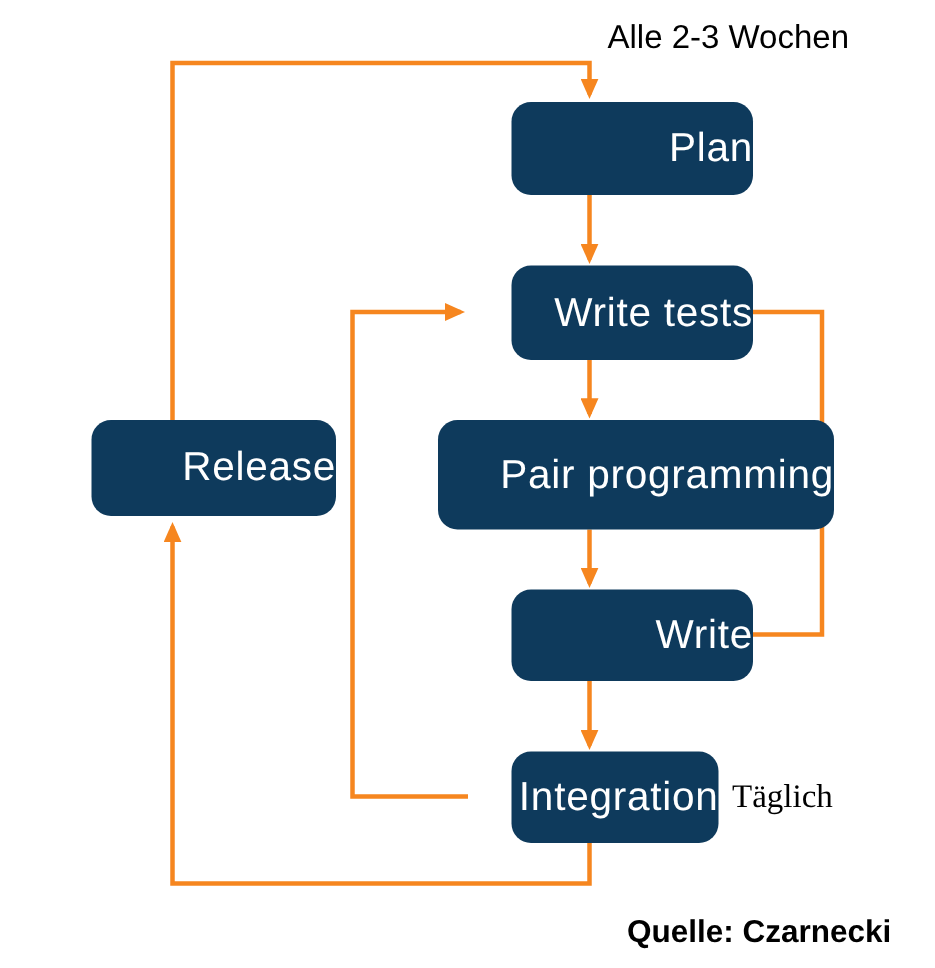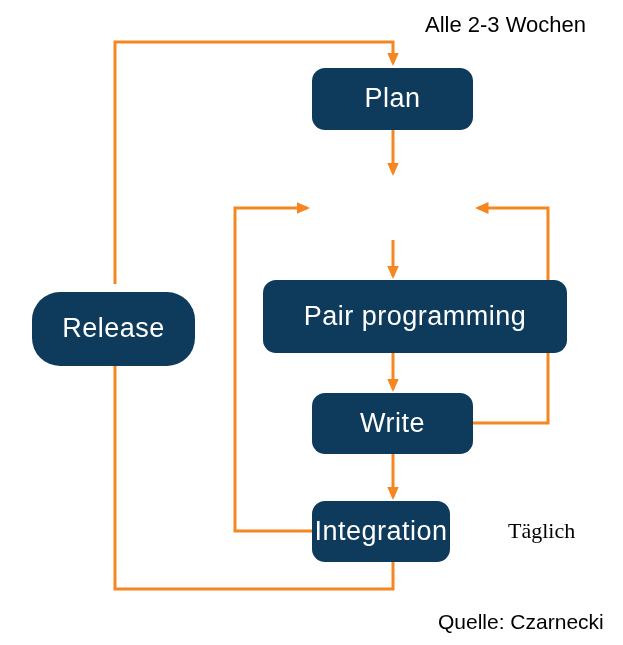--- a/index.html
+++ b/index.html
@@ -34,33 +34,33 @@
     fill:var(--arrow);
     stroke:none;
   }
   .node{
     position:absolute;
     background:var(--node-fill);
     color:var(--node-text);
     border-radius:13px;
     display:flex;
     flex-direction:column;
-    align-items:center;
+    align-items:flex-end;
     justify-content:center;
     text-align:center;
     font-size:27px;
     line-height:1.25;
     letter-spacing:0.5px;
+    margin-left:29px;
   }
   .annotation{
     position:absolute;
     color:var(--text);
     font-size:22px;
     white-space:nowrap;
-    margin-left:20px;
   }
   .annotation.source{font-size:21px;}
 </style>
 </head>
 <body>
 
 <div class="canvas">
 
   <svg class="arrows" viewBox="0 0 623 645" xmlns="http://www.w3.org/2000/svg">
     <defs>
@@ -75,36 +75,39 @@
     <path d="M473 423 L548 423 L548 208 L478 208" marker-end="url(#arrowhead)"></path>
     <path d="M312 531 L235 531 L235 208 L307 208" marker-end="url(#arrowhead)"></path>
     <path d="M393 562 L393 589 L115 589 L115 351" marker-end="url(#arrowhead)"></path>
     <path d="M115 284 L115 42 L393 42 L393 63" marker-end="url(#arrowhead)"></path>
   </svg>
 
   <div class="node" style="left:312px;top:68px;width:161px;height:62px;">
     <span>Plan</span>
   </div>
 
+  <div class="node" style="left:312px;top:177px;width:161px;height:63px;">
+    <span>Write tests</span>
+  </div>
 
-  <div class="node" style="left:263px;top:280px;width:304px;height:73px;">
+  <div class="node" style="left:263px;top:280px;width:264px;height:73px;">
     <span>Pair programming</span>
   </div>
 
   <div class="node" style="left:312px;top:393px;width:161px;height:61px;">
     <span>Write</span>
   </div>
 
   <div class="node" style="left:312px;top:501px;width:138px;height:61px;">
     <span>Integration</span>
   </div>
 
-  <div class="node" style="left:32px;top:292px;width:163px;height:74px;border-radius:28px;">
+  <div class="node" style="left:32px;top:280px;width:163px;height:64px;">
     <span>Release</span>
   </div>
 
   <div class="annotation" style="left:405px;top:12px;">Alle 2-3 Wochen</div>
 
   <div class="annotation" style="left:488px;top:518px;font-family:Liberation Serif, serif;">Täglich</div>
 
-  <div class="annotation source" style="left:418px;top:610px;">Quelle: Czarnecki</div>
+  <div class="annotation source" style="left:418px;top:610px;font-weight:bold;">Quelle: Czarnecki</div>
 
 </div>
 
 </body></html>

